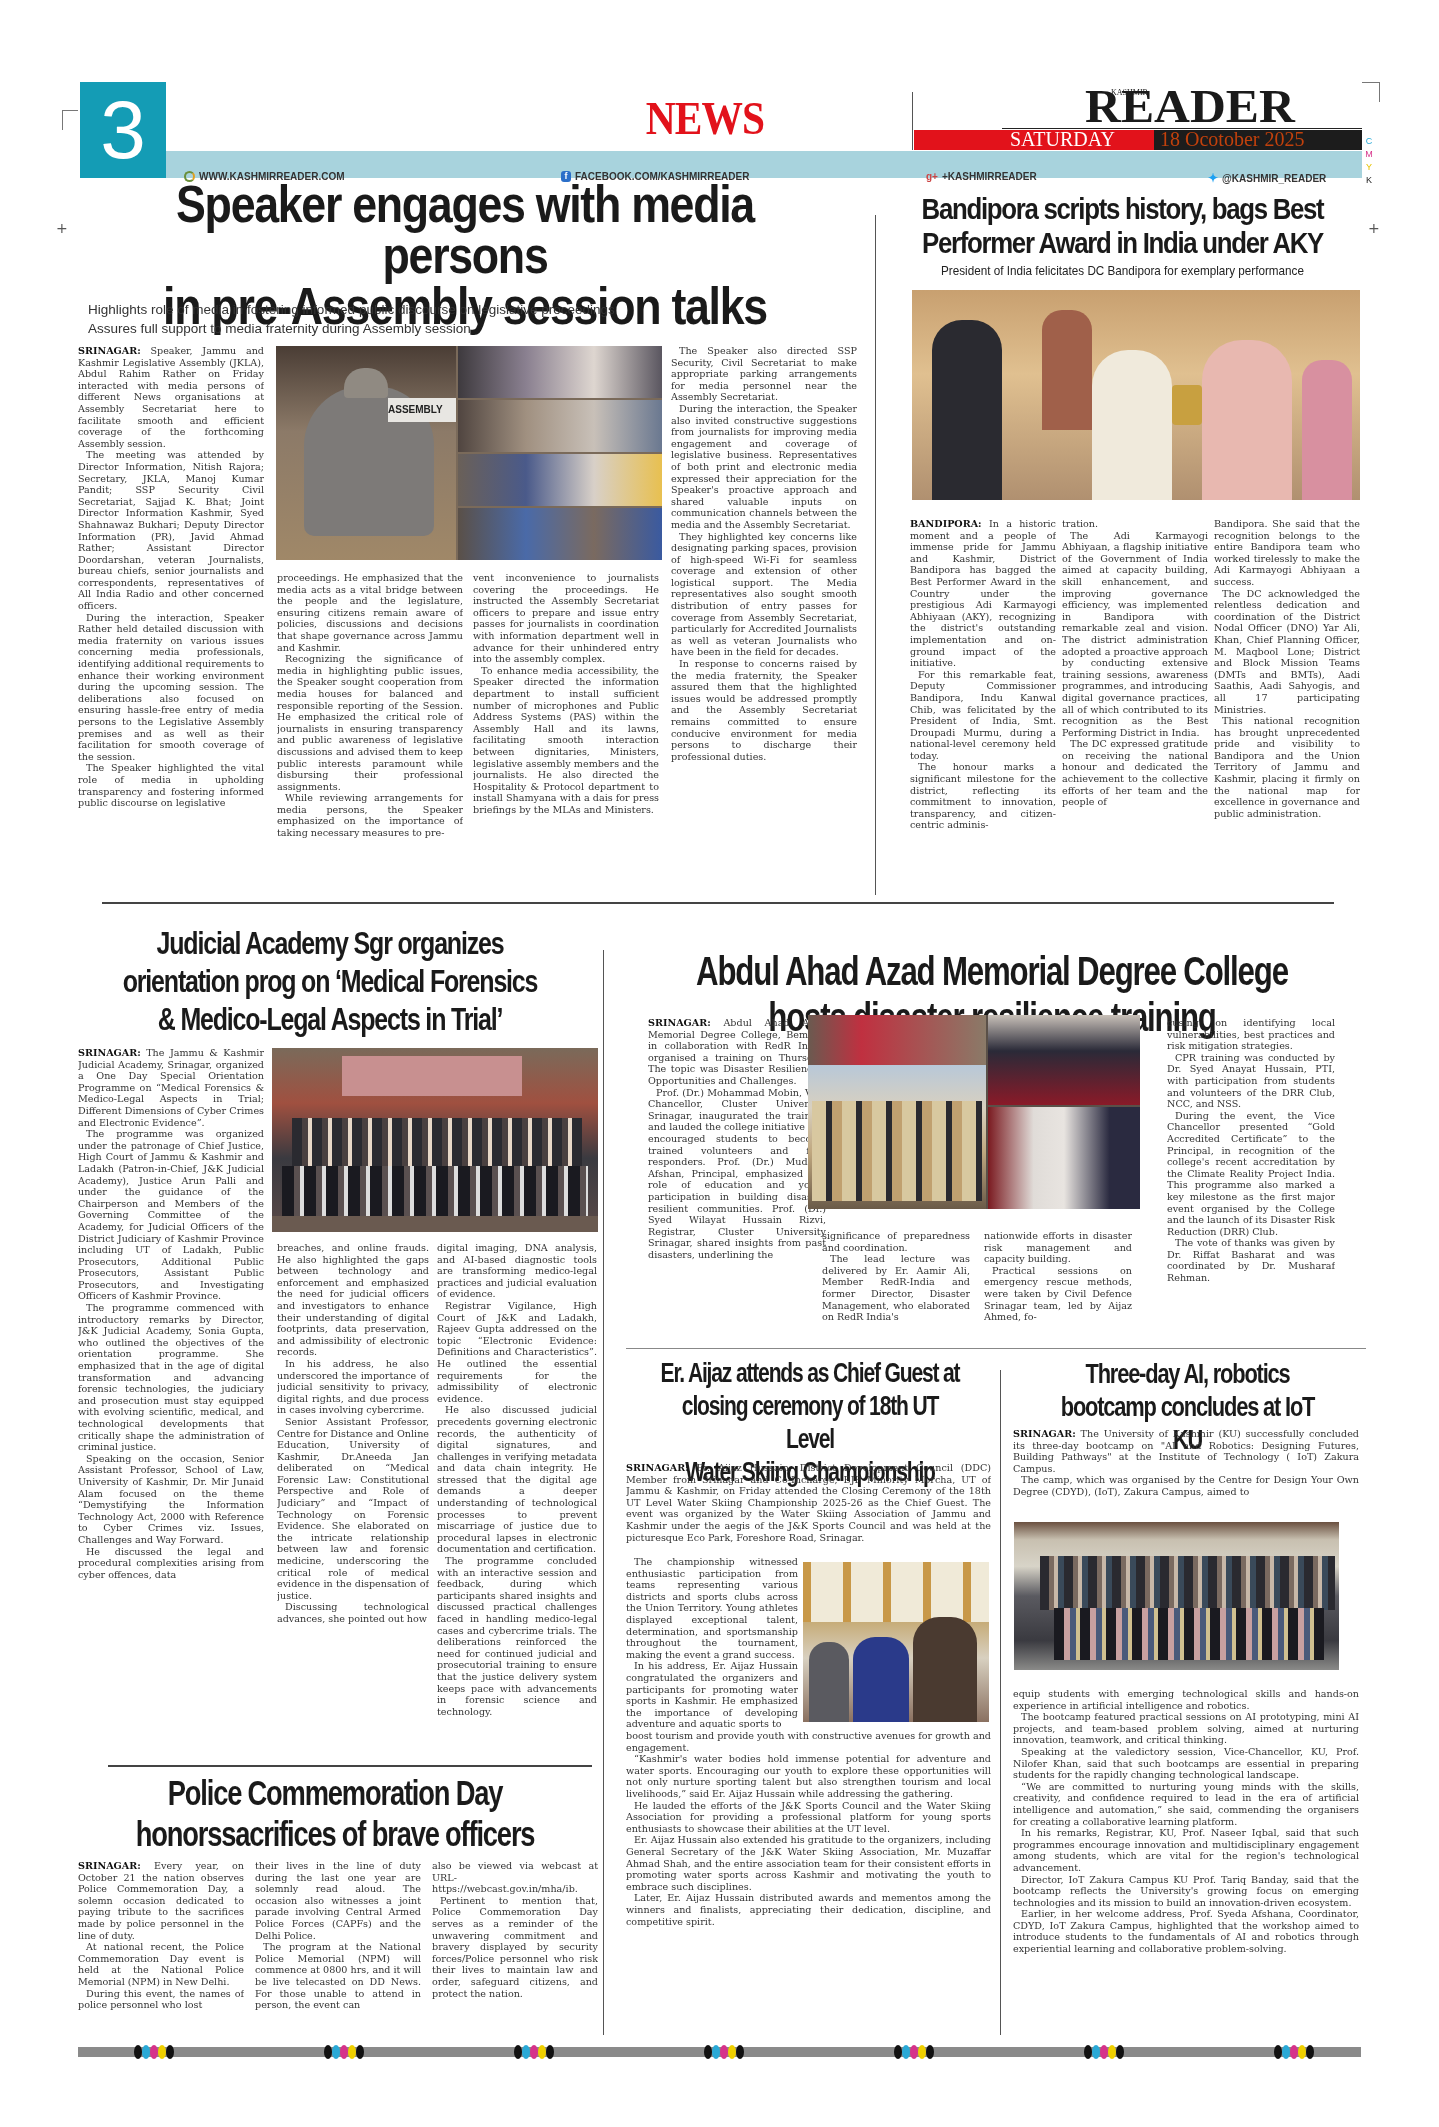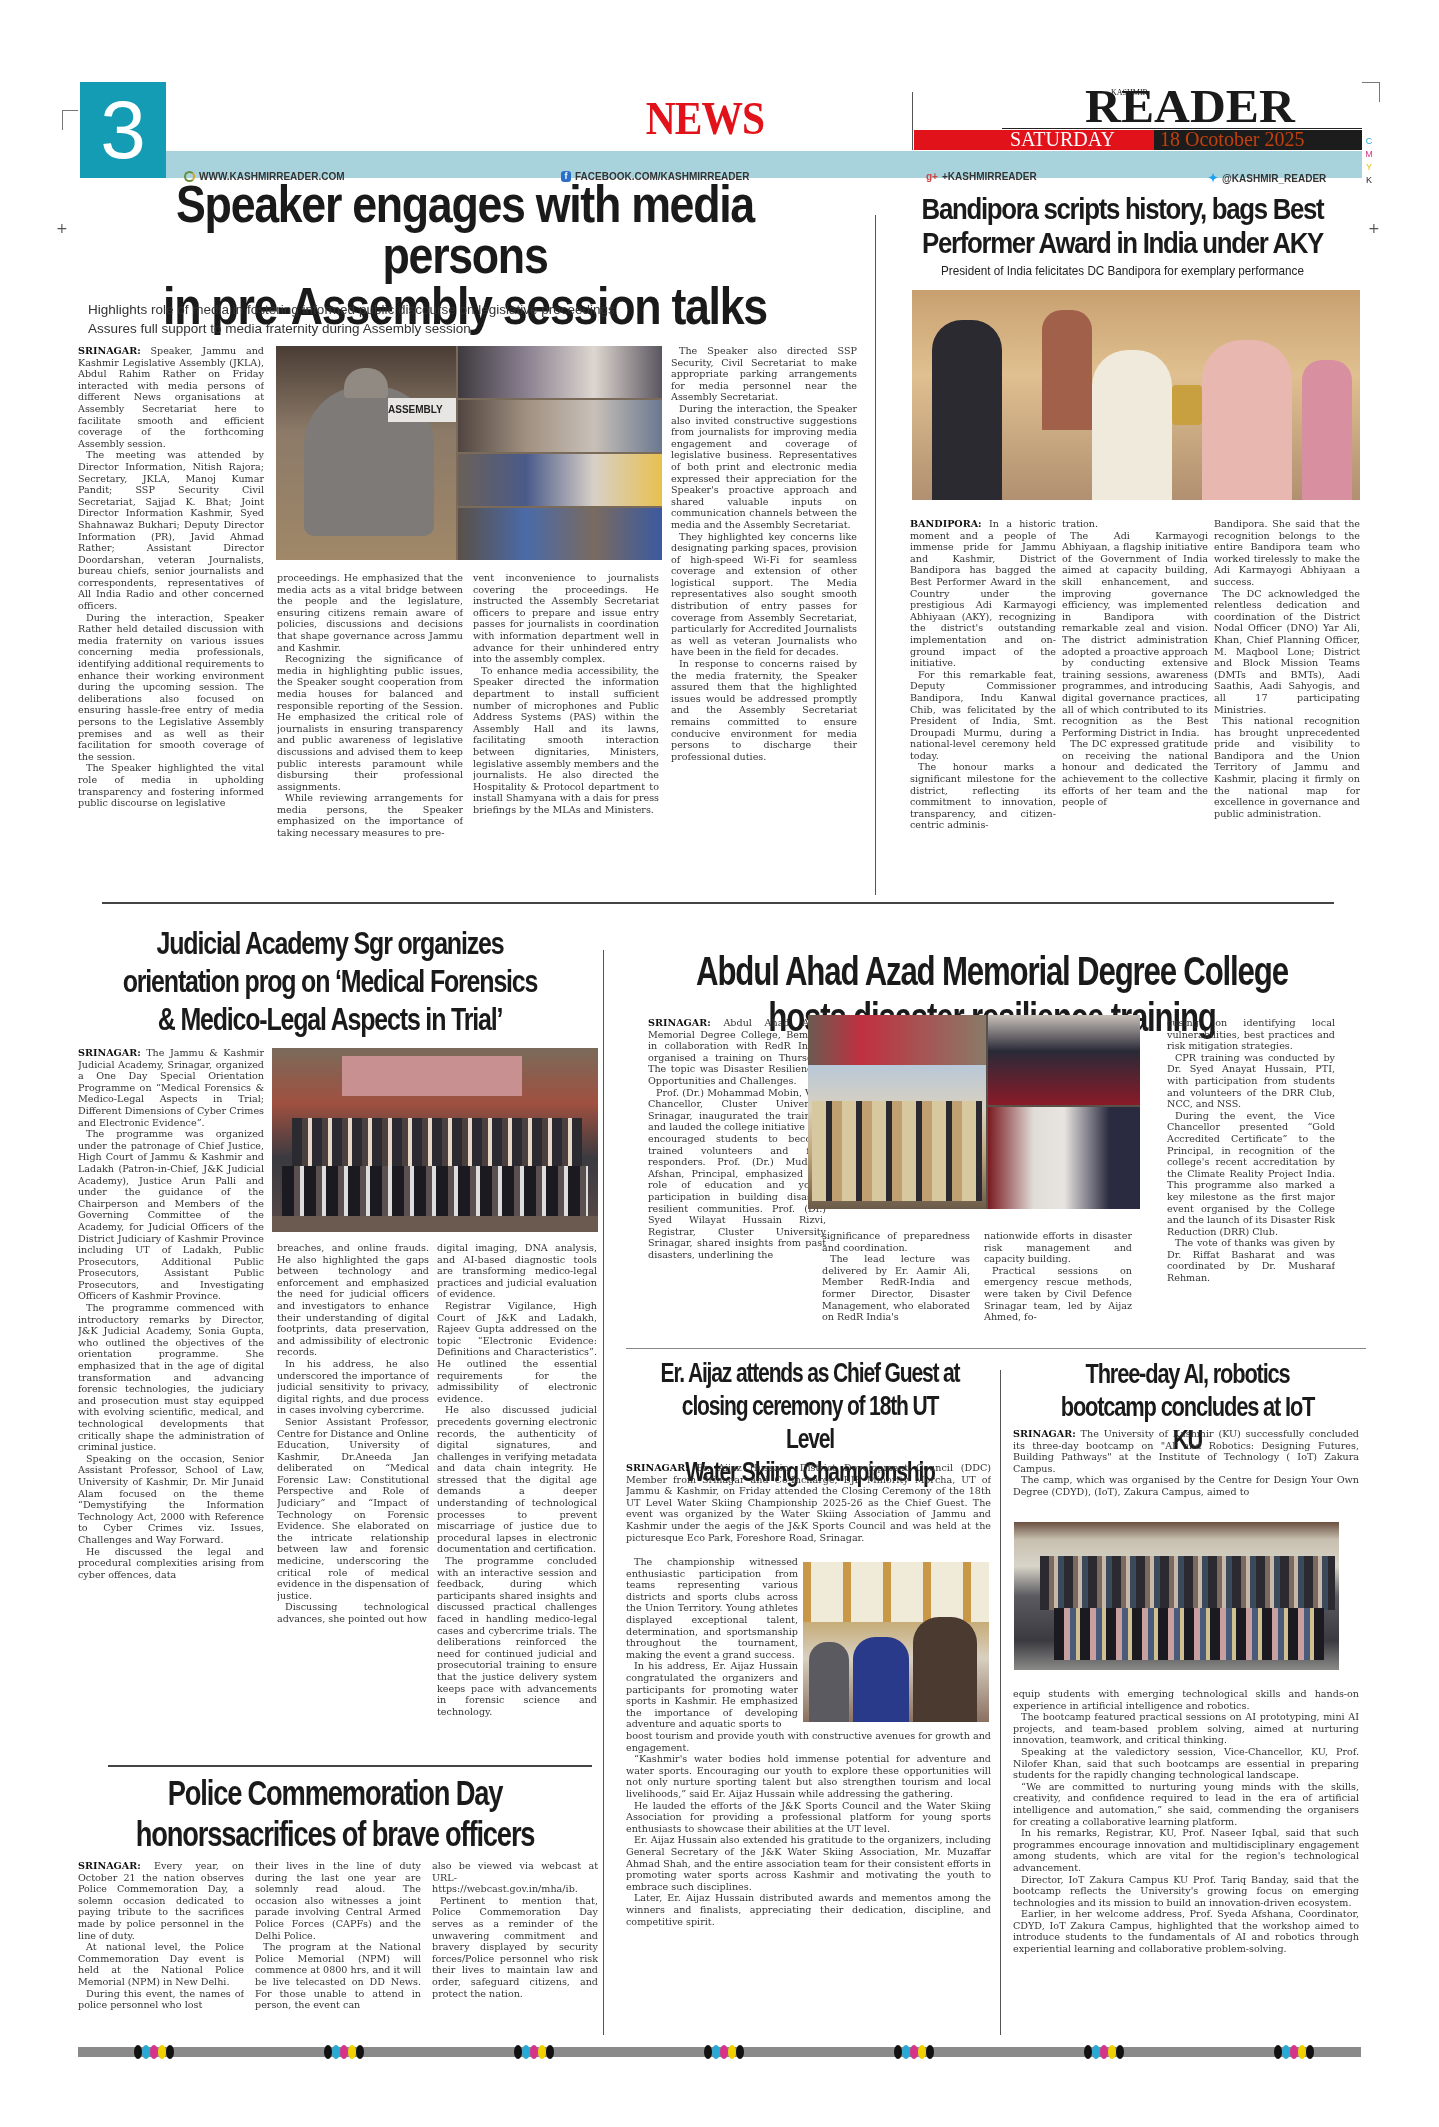--- a/index.html
+++ b/index.html
@@ -280,21 +280,21 @@
   <p>Earlier, in her welcome address, Prof. Syeda Afshana, Coordinator, CDYD, IoT Zakura Campus, highlighted that the workshop aimed to introduce students to the fundamentals of AI and robotics through experiential learning and collaborative problem-solving.</p>
 </div>
 
 <div class="rule" style="left:108px;top:1765px;width:484px;height:2px"></div>
 <div class="abs hl" style="left:70px;top:1772px;width:530px;font-size:35px;line-height:41px">
   <div style="transform:scaleX(.78)">Police Commemoration Day</div>
   <div style="transform:scaleX(.78)">honorssacrifices of brave officers</div>
 </div>
 <div class="abs body-text" style="left:78px;top:1860px;width:166px;height:178px">
   <p><b>SRINAGAR:</b> <span>Every year, on October 21 the nation observes Police Commemoration Day, a solemn occasion dedicated to paying tribute to the sacrifices made by police personnel in the line of duty.</span></p>
-  <p>At national level, the Police Commemoration Day event is held at the National Police Memorial (NPM) in New Delhi.</p>
+  <p>At national recent, the Police Commemoration Day event is held at the National Police Memorial (NPM) in New Delhi.</p>
   <p>During this event, the names of police personnel who lost</p>
 </div>
 <div class="abs body-text" style="left:255px;top:1860px;width:166px;height:178px">
   <p style="text-indent:0">their lives in the line of duty during the last one year are solemnly read aloud. The occasion also witnesses a joint parade involving Central Armed Police Forces (CAPFs) and the Delhi Police.</p>
   <p>The program at the National Police Memorial (NPM) will commence at 0800 hrs, and it will be live telecasted on DD News. For those unable to attend in person, the event can</p>
 </div>
 <div class="abs body-text" style="left:432px;top:1860px;width:166px;height:178px">
   <p style="text-indent:0">also be viewed via webcast at URL-https://webcast.gov.in/mha/ib.</p>
   <p>Pertinent to mention that, Police Commemoration Day serves as a reminder of the unwavering commitment and bravery displayed by security forces/Police personnel who risk their lives to maintain law and order, safeguard citizens, and protect the nation.</p>
 </div>

